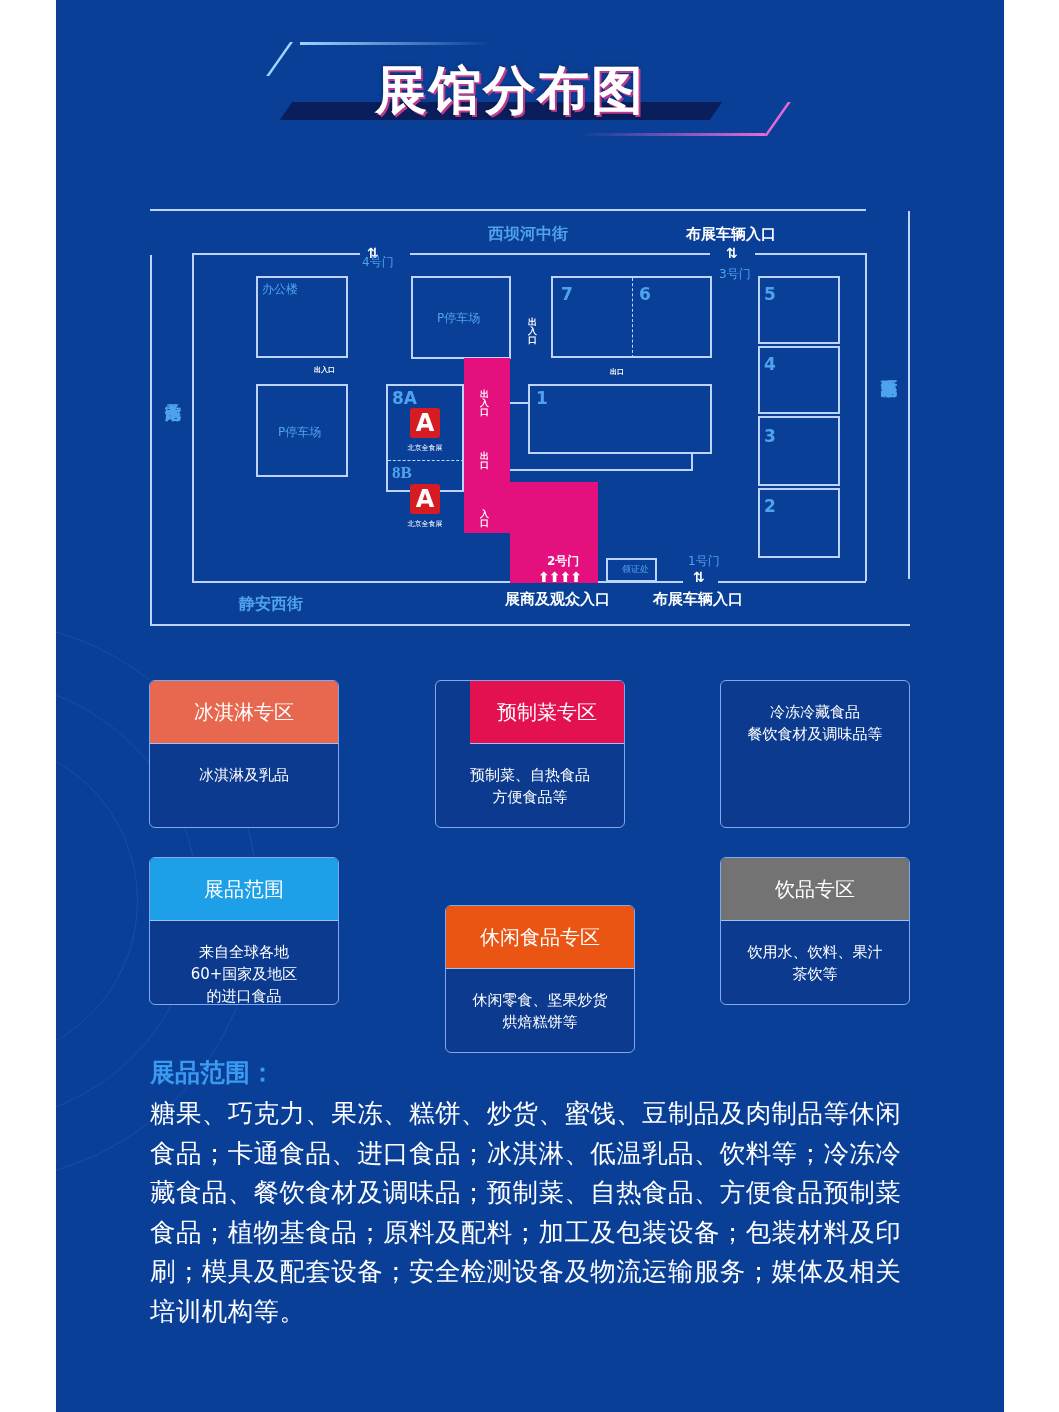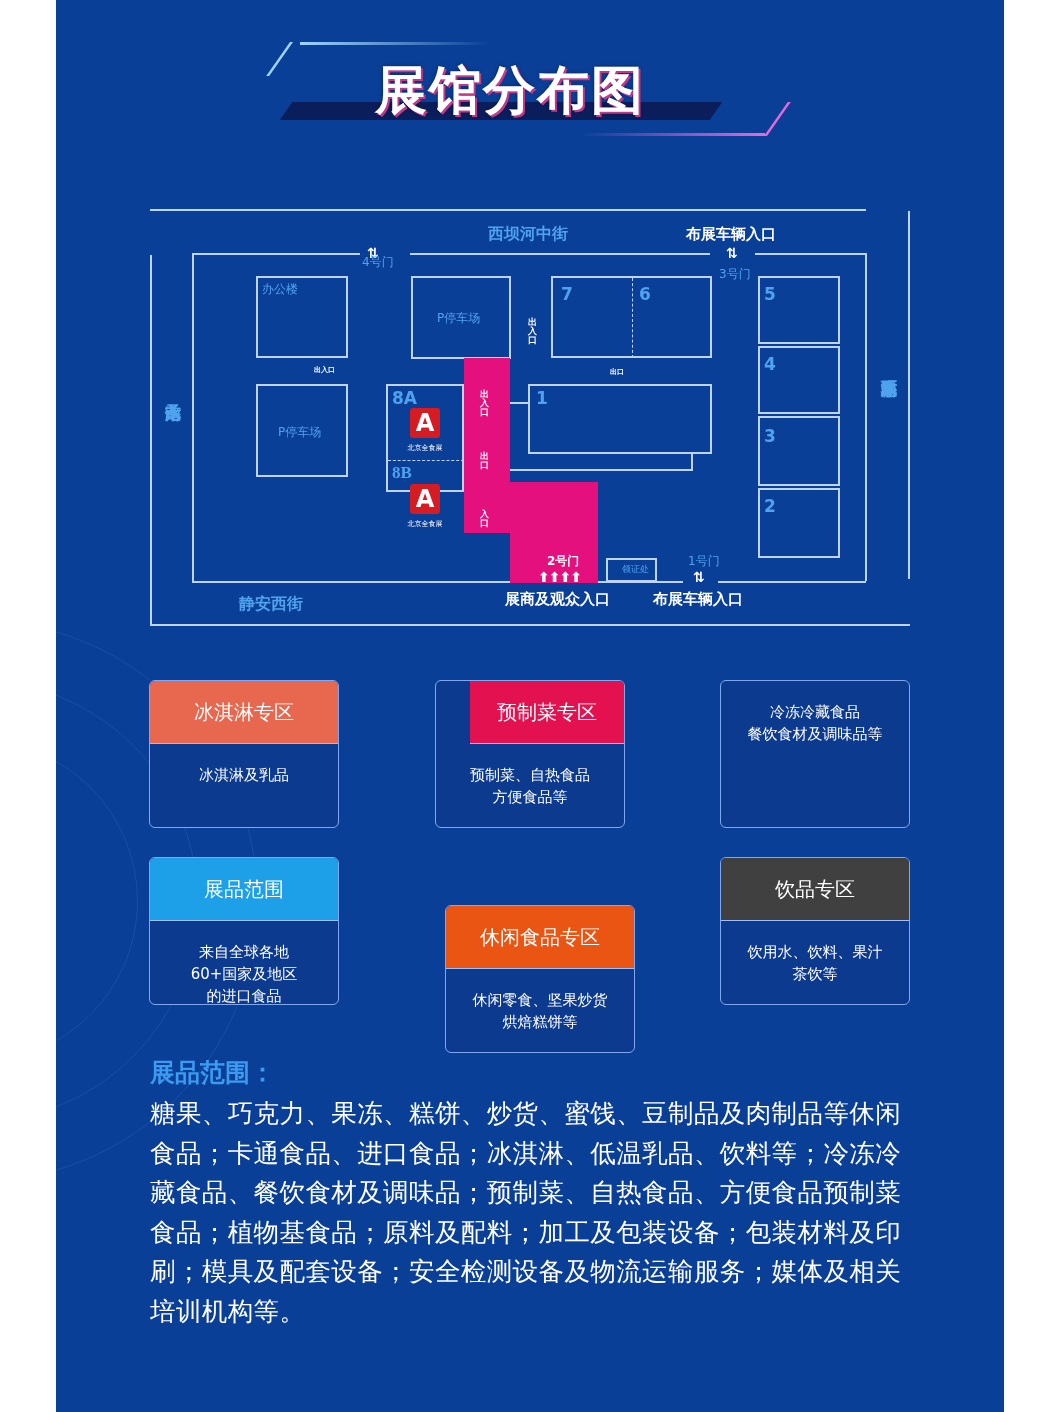--- a/index.html
+++ b/index.html
@@ -173,20 +173,20 @@
     <div class="card-body">来自全球各地
 60+国家及地区
 的进口食品</div>
   </div>
   <div class="card" style="left:445px;top:857px;margin-top:48px;">
     <div class="card-head" style="background:#ea5514;">休闲食品专区</div>
     <div class="card-body">休闲零食、坚果炒货
 烘焙糕饼等</div>
   </div>
   <div class="card" style="left:720px;top:857px;">
-    <div class="card-head" style="background:#404040;">饮品专区</div>
+    <div class="card-head" style="background:#737373;">饮品专区</div>
     <div class="card-body">饮用水、饮料、果汁
 茶饮等</div>
   </div>
 </div>
 
 <div class="scope-title">展品范围：</div>
 <div class="scope-text">糖果、巧克力、果冻、糕饼、炒货、蜜饯、豆制品及肉制品等休闲食品；卡通食品、进口食品；冰淇淋、低温乳品、饮料等；冷冻冷藏食品、餐饮食材及调味品；预制菜、自热食品、方便食品预制菜食品；植物基食品；原料及配料；加工及包装设备；包装材料及印刷；模具及配套设备；安全检测设备及物流运输服务；媒体及相关培训机构等。</div>
 
 </body></html>

